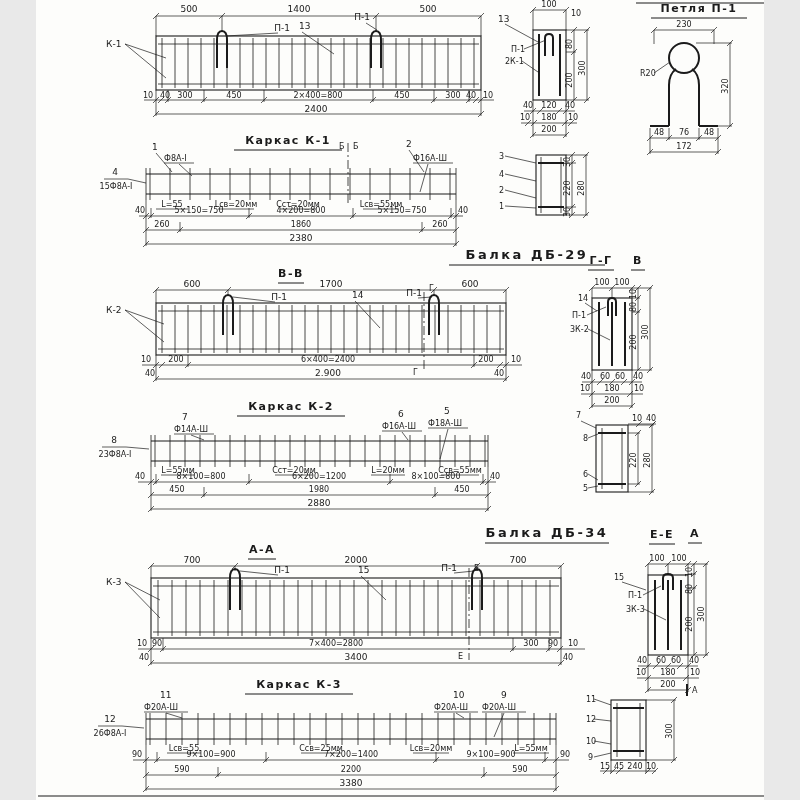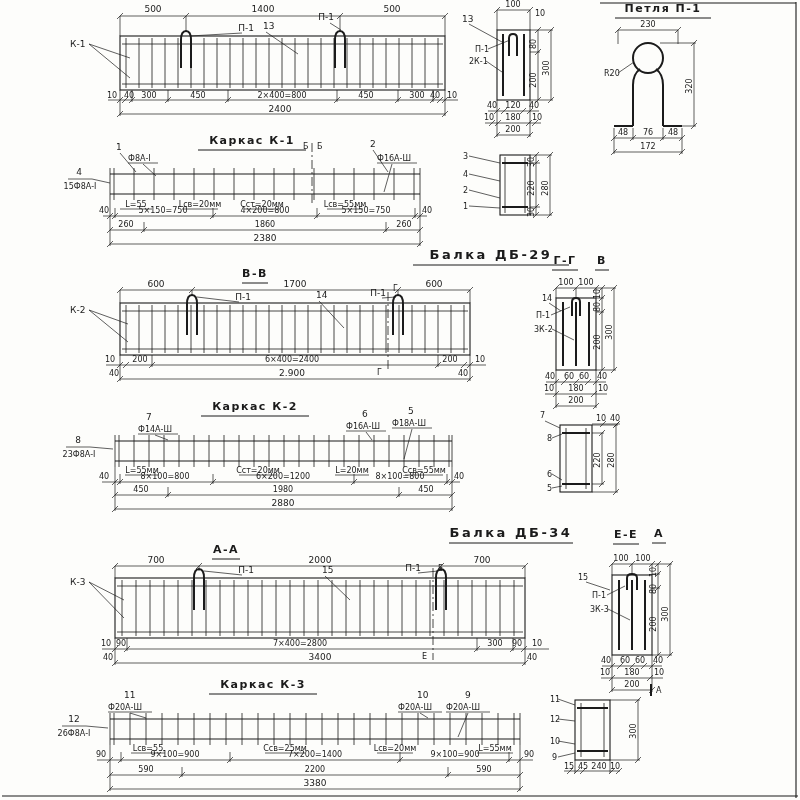--- a/index.html
+++ b/index.html
@@ -1,16 +1,16 @@
 <!DOCTYPE html>
 <html><head>
 <meta charset="utf-8">
 <style>
   html,body{margin:0;padding:0;background:#e9e9e9}
-  .sheet{width:800px;height:800px;margin:0 auto;background:#fdfdfb;position:relative;overflow:hidden}
+  .sheet{width:728px;height:800px;margin:0 auto;background:#fdfdfb;position:relative;overflow:hidden}
   svg{display:block}
   text{font-family:"DejaVu Sans",sans-serif;fill:#1b1b1b}
   .d{font-size:9px}
   .s{font-size:8px}
   .h1{font-size:13px;font-weight:bold;letter-spacing:2.5px}
   .h2{font-size:11px;font-weight:bold;letter-spacing:1.5px}
   .m{text-anchor:middle}
   .ln{stroke:#1b1b1b;stroke-width:1.1;fill:none}
   .th{stroke:#1b1b1b;stroke-width:2;fill:none}
   .tk{stroke:#1b1b1b;stroke-width:0.8;fill:none}

